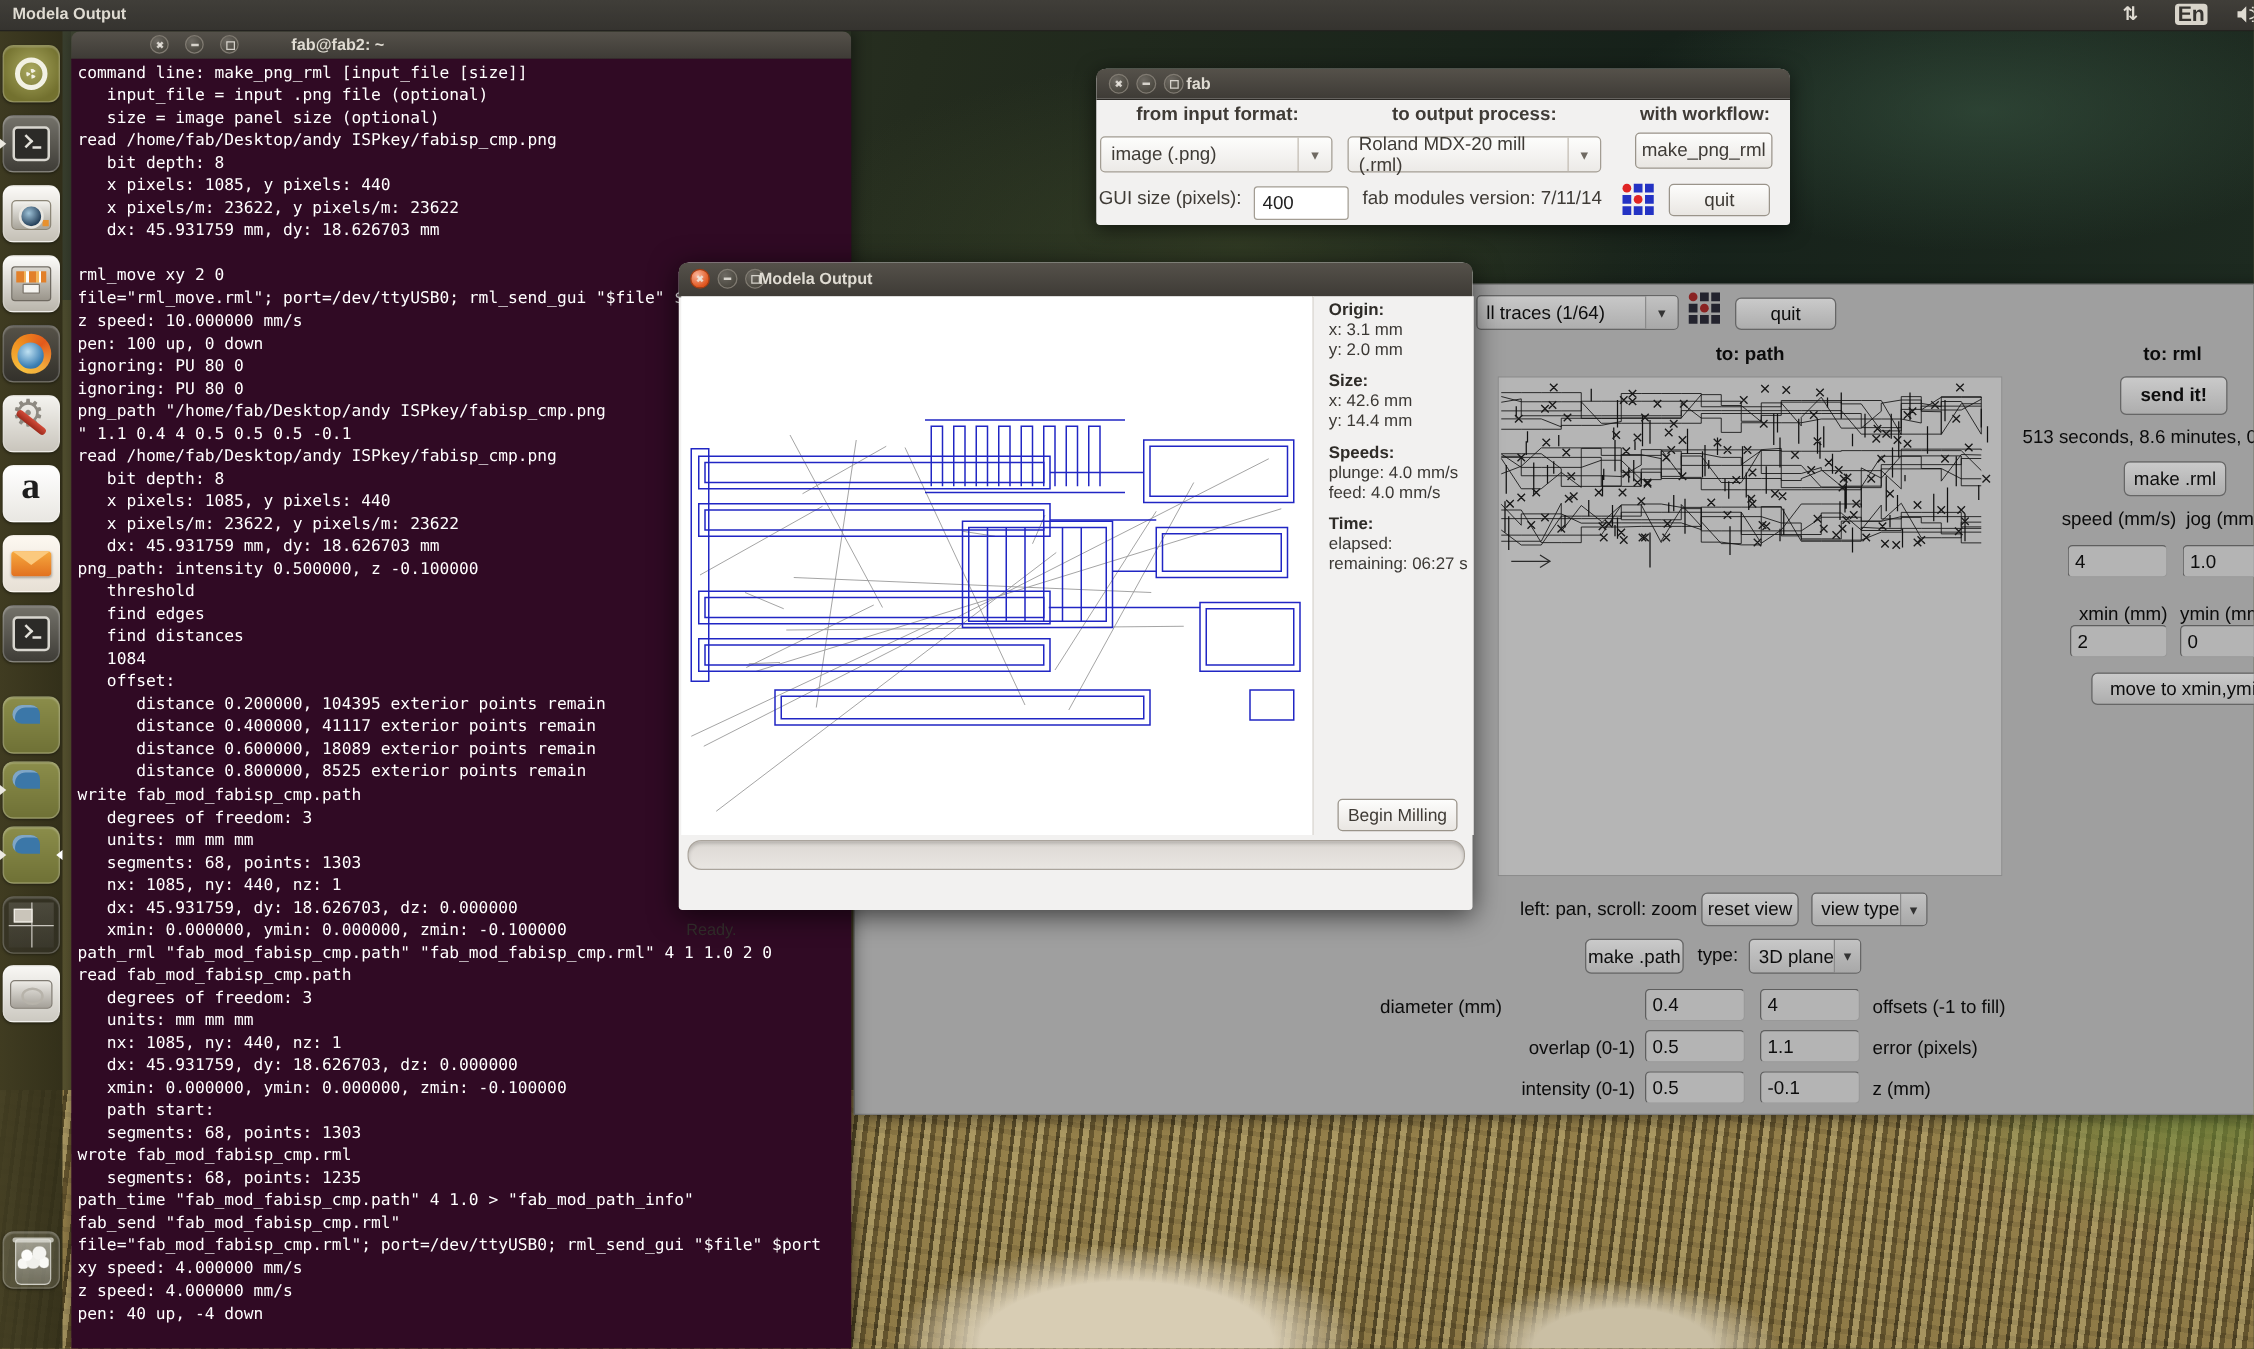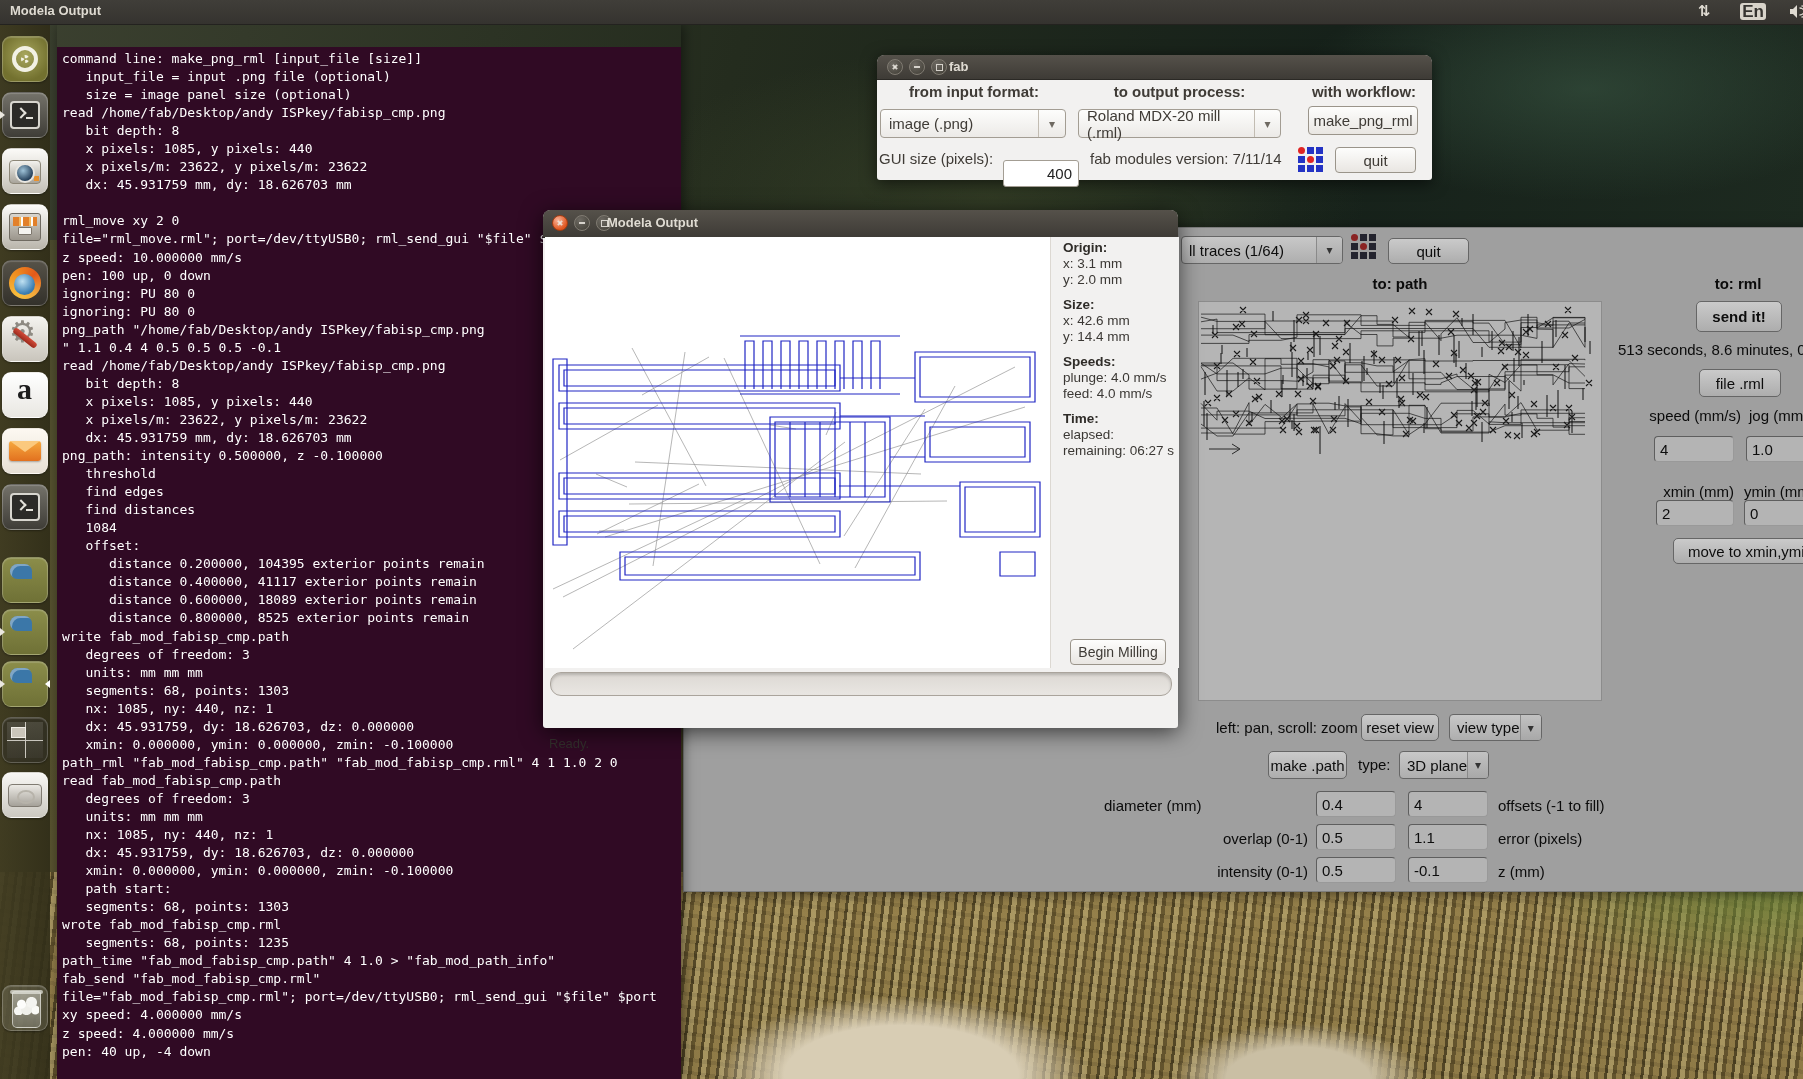--- a/index.html
+++ b/index.html
@@ -215,21 +215,21 @@
     <svg width="402" height="398" viewBox="0 0 402 398">
       <path id="mesh-h" d="M2 12.1L18 12.1L34 12.1L50 12.1L66 12.1L66 32.7L82 32.7L98 32.7L98 32.4L114 32.4L130 32.4L146 32.4L162 13.7L178 13.7L178 22.4L194 22.4L210 35.4L210 30.3L226 30.3L226 18.4L242 18.4L258 18.4L274 18.4L290 18.4L306 18.4L322 45.8L322 20.7L338 20.7L354 23.4L354 15.4L370 15.4L386 15.4L386 16.4M2 19.8L18 17.1L18 30.6L34 30.6L50 30.6L66 30.6L82 30.6L98 30.6L114 30.6L130 30.6L146 30.6L146 20.3L162 32.5L178 32.5L178 43.9L194 43.9L194 36.2L210 36.2L226 36.2L242 36.2L258 33.2L274 33.2L290 33.2L306 33.2L322 33.2L338 36.4L338 26.0L354 26.0L370 26.0L386 17.4M2 15.2L18 19.4L34 19.4L50 19.4L66 19.4L82 36.6L98 36.6L114 36.6L130 36.6L146 36.6L162 36.6L162 28.8L178 28.8L194 28.8L210 28.8L226 28.8L242 28.8L258 28.8L274 28.8L290 28.8L290 40.1L306 40.1L322 40.1L322 25.5L338 25.5L338 22.9L354 22.9L370 22.9L386 22.9M2 33.1L18 33.1L34 33.1L50 39.5L50 38.3L66 38.3L82 38.3L98 35.2L98 12.8L114 12.8L130 12.8L146 12.8L162 12.8L162 23.4L178 23.4L194 23.4L210 23.4L226 23.4L226 19.7L242 19.7L258 19.7L274 19.7L274 21.1L290 21.1L306 42.7L322 42.7L322 15.3L338 15.3L338 27.1L354 27.4L354 45.6L370 21.0L386 21.0M2 26.7L18 26.7L34 26.7L50 26.7L66 26.7L66 19.0L82 19.0L98 19.0L114 19.0L130 19.0L146 19.0L162 19.0L178 19.0L194 19.0L194 35.0L210 35.0L210 20.3L226 20.3L242 38.7L242 31.9L258 15.7L274 40.5L290 40.5L306 27.0L306 20.6L322 18.0L338 18.0L338 25.9L354 15.8L370 15.8L386 15.8L386 45.2M2 41.4L18 41.4L34 41.4L50 41.4L50 32.6L66 32.6L82 32.6L98 32.6L114 32.6L130 32.6L146 32.6L146 26.5L162 26.5L178 26.5L194 26.5L210 26.5L226 26.5L242 26.5L258 26.5L274 26.5L290 45.3L306 45.3L322 45.3L338 45.3L354 45.3L354 19.2L370 19.2L386 45.4M2 61.0L18 61.0L34 61.0L50 72.9L50 87.1L66 87.1L82 87.1L98 87.1L114 87.1L114 73.2L130 73.2L146 73.2L146 79.9L162 79.9L162 89.8L178 89.8L194 89.8L210 89.8L226 89.8L242 89.8L258 89.8L274 89.8L290 89.8L290 72.3L306 80.5L322 62.7L338 62.7L354 62.7L370 62.7L370 86.6L386 86.6M2 63.9L18 63.9L34 63.9L50 63.9L66 63.9L82 63.9L82 86.8L98 86.8L98 61.7L114 61.7L130 64.9L130 80.8L146 80.8L162 80.8L178 80.8L194 80.8L210 80.8L226 80.8L226 82.4L242 82.4L242 80.9L258 74.5L274 74.5L290 74.5L306 74.5L322 89.1L322 57.3L338 57.3L354 57.3L370 57.3L386 57.3L386 58.2M2 61.2L18 71.9L34 71.9L50 71.9L66 71.9L82 66.2L98 66.2L114 81.7L130 81.7L130 57.9L146 57.9L162 57.9L178 57.9L194 57.9L210 57.9L210 76.8L226 76.8L242 76.8L258 72.0L258 73.8L274 86.9L290 86.9L306 86.9L306 69.7L322 69.7L338 69.7L354 69.7L370 69.7L370 64.8L386 64.8M2 63.0L18 63.0L18 78.6L34 78.6L50 78.6L66 78.6L82 78.6L98 79.2L114 70.0L114 57.7L130 57.7L146 78.9L146 60.8L162 60.8L178 63.9L194 63.9L194 69.8L210 58.4L226 58.4L226 59.0L242 59.0L258 59.0L274 59.0L274 58.5L290 58.5L306 58.5L322 58.5L338 58.5L354 58.5L370 58.5L386 74.4M2 64.7L18 89.0L34 89.0L50 75.9L66 87.9L66 56.7L82 56.7L82 62.3L98 62.3L114 62.3L130 62.3L130 58.9L146 58.9L146 70.3L162 70.3L178 70.3L194 70.3L210 70.3L226 70.3L242 70.3L258 87.6L274 87.6L290 87.6L306 63.0L322 63.0L338 63.0L338 72.8L354 72.8L370 81.0L386 81.0M2 77.1L18 71.0L34 56.3L50 56.3L66 56.3L82 56.3L98 56.3L98 75.8L114 75.8L130 75.8L130 79.1L146 79.1L146 62.8L162 62.8L178 84.0L194 84.0L210 57.7L226 56.7L226 88.1L242 88.1L258 88.1L274 88.1L290 88.1L306 88.1L306 73.1L322 73.1L338 73.1L354 73.1L354 82.9L370 61.6L386 62.0M2 101.4L18 118.2L18 109.1L34 109.1L50 109.1L66 116.5L82 116.5L98 101.9L114 101.9L130 132.0L130 130.7L146 104.9L162 104.9L162 122.7L178 122.7L194 122.7L210 122.7L226 122.7L242 122.7L258 112.1L258 111.8L274 111.8L290 111.8L290 122.4L306 122.4L322 122.4L322 107.9L338 107.9L354 107.9L370 107.9L370 119.5L386 119.5M2 126.1L18 126.1L34 126.1L50 126.1L66 126.1L82 126.1L98 102.2L98 113.8L114 113.8L130 113.8L146 113.8L146 101.6L162 119.0L162 131.7L178 131.7L194 133.9L210 133.9L210 103.3L226 103.3L226 126.7L242 126.7L242 129.1L258 129.1L274 129.1L274 114.9L290 114.9L306 114.9L322 100.6L338 128.2L354 128.2L370 128.2L370 115.7L386 115.7M2 112.9L18 112.9L34 112.9L50 112.9L66 112.9L82 112.9L98 112.9L98 107.8L114 107.8L130 107.8L146 107.8L162 107.8L178 107.8L194 107.8L194 125.6L210 125.6L226 125.6L242 125.6L258 125.6L258 108.4L274 108.4L290 122.0L306 102.1L306 113.1L322 113.1L322 111.9L338 111.9L338 116.3L354 116.3L354 125.1L370 125.1L370 132.3L386 132.3M2 131.0L18 131.0L34 131.0L50 100.6L50 123.1L66 102.4L82 115.0L82 116.3L98 116.3L114 116.3L130 116.3L146 116.3L162 121.7L162 103.7L178 103.7L194 103.7L210 103.7L226 103.7L242 131.0L258 131.0L274 131.0L290 131.0L290 119.8L306 120.7L322 120.7L338 120.7L354 120.7L370 120.7L386 120.7M2 106.0L18 106.0L34 132.1L50 132.1L66 132.1L66 119.6L82 119.6L98 119.6L114 119.1L130 119.1L146 119.1L162 119.1L162 111.3L178 111.3L194 111.3L210 111.3L226 116.4L242 116.4L242 130.1L258 130.1L274 130.1L290 130.1L306 123.7L322 123.7L338 123.7L354 123.7L370 123.7L386 123.7M2 122.0L18 134.0L34 134.0L50 110.9L66 110.9L82 110.9L98 110.9L114 110.9L114 101.2L130 101.2L146 103.9L162 103.9L162 115.3L178 132.9L194 132.9L194 107.7L210 132.6L226 122.0L242 101.2L258 101.2L274 101.2L290 101.2L290 115.0L306 115.0L322 111.3L338 111.3L354 111.3L370 111.3L386 111.3" stroke="#161616" stroke-width="0.7" fill="none"></path>
       <path id="mesh-v" d="M195 55l0 26M163 59l0 21M93 50l0 25M214 71l0 22M255 33l0 28M104 72l0 12M48 46l0 9M373 109l0 22M225 48l0 24M83 78l0 17M6 70l0 23M323 121l0 15M121 34l0 19M223 29l0 15M14 23l0 9M93 118l0 9M290 88l0 16M348 93l0 22M263 16l0 8M114 76l0 9M257 51l0 14M225 121l0 10M267 61l0 16M283 120l0 20M95 112l0 17M277 87l0 21M165 54l0 25M108 66l0 17M92 40l0 10M310 79l0 28M175 48l0 14M23 43l0 9M313 110l0 10M136 100l0 8M140 94l0 13M357 18l0 17M115 30l0 25M240 33l0 20M359 88l0 28M84 73l0 9M121 124l0 28M366 63l0 24M22 51l0 11M181 81l0 10M184 83l0 14M283 45l0 10M274 12l0 21M5 99l0 25M149 97l0 28M95 18l0 22M168 66l0 7M72 98l0 13M320 35l0 29M386 25l0 15M391 39l0 13M151 41l0 20M74 9l0 10M325 78l0 5M198 76l0 20M260 39l0 17M220 29l0 25M228 105l0 21M319 94l0 13M53 110l0 10M44 67l0 10M28 68l0 26M273 99l0 15M91 102l0 17M8 111l0 27M278 77l0 28M200 95l0 11M39 70l0 15M384 86l0 12M314 29l0 20M329 12l0 22M315 56l0 24M185 119l0 23M293 29l0 19M343 39l0 22M109 51l0 7" stroke="#111" stroke-width="1" fill="none"></path>
       <path id="mesh-x" d="M267 123l6 6M267 129l6 -6M97 15l6 6M97 21l6 -6M373 53l6 6M373 59l6 -6M272 85l6 6M272 91l6 -6M365 120l6 6M365 126l6 -6M111 96l6 6M111 102l6 -6M135 55l6 6M135 61l6 -6M211 116l6 6M211 122l6 -6M108 81l6 6M108 87l6 -6M272 118l6 6M272 124l6 -6M6 98l6 6M6 104l6 -6M200 98l6 6M200 104l6 -6M187 79l6 6M187 85l6 -6M315 131l6 6M315 137l6 -6M354 62l6 6M354 68l6 -6M114 125l6 6M114 131l6 -6M35 49l6 6M35 55l6 -6M114 29l6 6M114 35l6 -6M85 114l6 6M85 120l6 -6M104 10l6 6M104 16l6 -6M95 121l6 6M95 127l6 -6M304 116l6 6M304 122l6 -6M53 94l6 6M53 100l6 -6M295 78l6 6M295 84l6 -6M144 76l6 6M144 82l6 -6M209 34l6 6M209 40l6 -6M300 38l6 6M300 44l6 -6M15 93l6 6M15 99l6 -6M351 103l6 6M351 109l6 -6M15 61l6 6M15 67l6 -6M254 9l6 6M254 15l6 -6M387 78l6 6M387 84l6 -6M23 115l6 6M23 121l6 -6M34 22l6 6M34 28l6 -6M332 129l6 6M332 135l6 -6M27 89l6 6M27 95l6 -6M55 76l6 6M55 82l6 -6M47 118l6 6M47 124l6 -6M324 27l6 6M324 33l6 -6M247 71l6 6M247 77l6 -6M306 130l6 6M306 136l6 -6M210 6l6 6M210 12l6 -6M324 50l6 6M324 56l6 -6M346 19l6 6M346 25l6 -6M77 89l6 6M77 95l6 -6M291 125l6 6M291 131l6 -6M366 5l6 6M366 11l6 -6M180 55l6 6M180 61l6 -6M303 62l6 6M303 68l6 -6M307 42l6 6M307 48l6 -6M144 47l6 6M144 53l6 -6M108 45l6 6M108 51l6 -6M13 30l6 6M13 36l6 -6M116 82l6 6M116 88l6 -6M137 34l6 6M137 40l6 -6M281 107l6 6M281 113l6 -6M332 99l6 6M332 105l6 -6M51 57l6 6M51 63l6 -6M234 59l6 6M234 65l6 -6M335 127l6 6M335 133l6 -6M131 125l6 6M131 131l6 -6M249 27l6 6M249 33l6 -6M132 114l6 6M132 120l6 -6M133 41l6 6M133 47l6 -6M363 30l6 6M363 36l6 -6M97 127l6 6M97 133l6 -6M180 107l6 6M180 113l6 -6M99 56l6 6M99 62l6 -6M52 29l6 6M52 35l6 -6M261 65l6 6M261 71l6 -6M275 111l6 6M275 117l6 -6M193 15l6 6M193 21l6 -6M104 16l6 6M104 22l6 -6M196 55l6 6M196 61l6 -6M257 118l6 6M257 124l6 -6M252 110l6 6M252 116l6 -6M269 71l6 6M269 77l6 -6M224 92l6 6M224 98l6 -6M96 89l6 6M96 95l6 -6M41 5l6 6M41 11l6 -6M172 49l6 6M172 55l6 -6M57 92l6 6M57 98l6 -6M367 103l6 6M367 109l6 -6M273 78l6 6M273 84l6 -6M99 74l6 6M99 80l6 -6M370 112l6 6M370 118l6 -6M124 18l6 6M124 24l6 -6M167 97l6 6M167 103l6 -6M218 90l6 6M218 96l6 -6M34 109l6 6M34 115l6 -6M131 61l6 6M131 67l6 -6M81 125l6 6M81 131l6 -6M208 115l6 6M208 121l6 -6M116 81l6 6M116 87l6 -6M91 43l6 6M91 49l6 -6M200 73l6 6M200 79l6 -6M204 129l6 6M204 135l6 -6M328 24l6 6M328 30l6 -6M145 18l6 6M145 24l6 -6M199 94l6 6M199 100l6 -6M316 47l6 6M316 53l6 -6M227 7l6 6M227 13l6 -6M252 48l6 6M252 54l6 -6M40 19l6 6M40 25l6 -6M283 98l6 6M283 104l6 -6M80 116l6 6M80 122l6 -6M299 46l6 6M299 52l6 -6M310 90l6 6M310 96l6 -6M276 77l6 6M276 83l6 -6M112 125l6 6M112 131l6 -6" stroke="#1a1a1a" stroke-width="1.1" fill="none"></path>
       <path d="M10 147 H40 M33 142 L41 147 L33 152" stroke="#2a2a2a" stroke-width="1" fill="none"></path>
     </svg>
   </div>
 
   <div class="abs tbtn" style="left:1012px;top:73px;width:86px;height:31px;font-weight:bold">send it!</div>
   <div class="abs tlabel" style="left:934px;top:113px">513 seconds, 8.6 minutes, 0.</div>
-  <div class="abs tbtn" style="left:1015px;top:141px;width:82px;height:28px">file .rml</div>
+  <div class="abs tbtn" style="left:1015px;top:141px;width:82px;height:28px">make .rml</div>
 
   <div class="abs tlabel" style="left:940px;top:179px;width:117px;text-align:right">speed (mm/s)</div>
   <div class="abs tlabel" style="left:1065px;top:179px">jog (mm)</div>
   <input class="abs tentry" style="left: 970px; top: 208px; width: 80px; height: 26px;" value="4">
   <input class="abs tentry" style="left: 1062px; top: 208px; width: 80px; height: 26px;" value="1.0">
 
   <div class="abs tlabel" style="left:940px;top:255px;width:110px;text-align:right">xmin (mm)</div>
   <div class="abs tlabel" style="left:1060px;top:255px">ymin (mm)</div>
   <input class="abs tentry" style="left: 972px; top: 272px; width: 78px; height: 26px;" value="2">
   <input class="abs tentry" style="left: 1060px; top: 272px; width: 80px; height: 26px;" value="0">
@@ -260,20 +260,26 @@
   <input class="abs tentry" style="left: 724px; top: 596px; width: 80px; height: 26px;" value="1.1">
   <div class="abs tlabel" style="left:814px;top:602px">error (pixels)</div>
 
   <div class="abs tlabel" style="left:420px;top:635px;width:204px;text-align:right">intensity (0-1)</div>
   <input class="abs tentry" style="left: 632px; top: 629px; width: 80px; height: 26px;" value="0.5">
   <input class="abs tentry" style="left: 724px; top: 629px; width: 80px; height: 26px;" value="-0.1">
   <div class="abs tlabel" style="left:814px;top:635px">z (mm)</div>
 </div>
 
 <div class="abs termwin">
+  <div class="gtitle" style="height:22px">
+    <span class="wbtn bclose" style="left:63px;top:3px;width:15px;height:15px"></span>
+    <span class="wbtn" style="left:91px;top:3px;width:15px;height:15px"></span>
+    <span class="wbtn bmax" style="left:119px;top:3px;width:15px;height:15px"></span>
+    <span class="wtext" style="left:176px;top:3px">fab@fab2: ~</span>
+  </div>
   <div class="termbody">
     <pre>command line: make_png_rml [input_file [size]]
    input_file = input .png file (optional)
    size = image panel size (optional)
 read /home/fab/Desktop/andy ISPkey/fabisp_cmp.png
    bit depth: 8
    x pixels: 1085, y pixels: 440
    x pixels/m: 23622, y pixels/m: 23622
    dx: 45.931759 mm, dy: 18.626703 mm
 
@@ -395,21 +401,21 @@
     <span>image (.png)</span>
     <span class="arr"></span>
   </div>
   <div class="abs gcombo" style="left:201px;top:54px;width:203px;height:29px">
     <span>Roland MDX-20 mill (.rml)</span>
     <span class="arr"></span>
   </div>
   <div class="abs gbtn" style="left:431px;top:51px;width:110px;height:29px;font-size:15px">make_png_rml</div>
 
   <div class="abs glabel" style="left:2px;top:95px">GUI size (pixels):</div>
-  <input class="abs gentry" style="left: 126px; top: 105px; width: 76px; height: 27px; text-align: right;" value="400">
+  <input class="abs gentry" style="left: 126px; top: 94px; width: 76px; height: 27px;" value="400">
   <div class="abs glabel" style="left:213px;top:95px">fab modules version: 7/11/14</div>
   <div class="abs gridicon" style="left:421px;top:92px">
     <i class="r"></i>
       <i></i>
       <i></i>
       <i></i>
       <i class="r"></i>
       <i></i>
       <i></i>
       <i></i>

